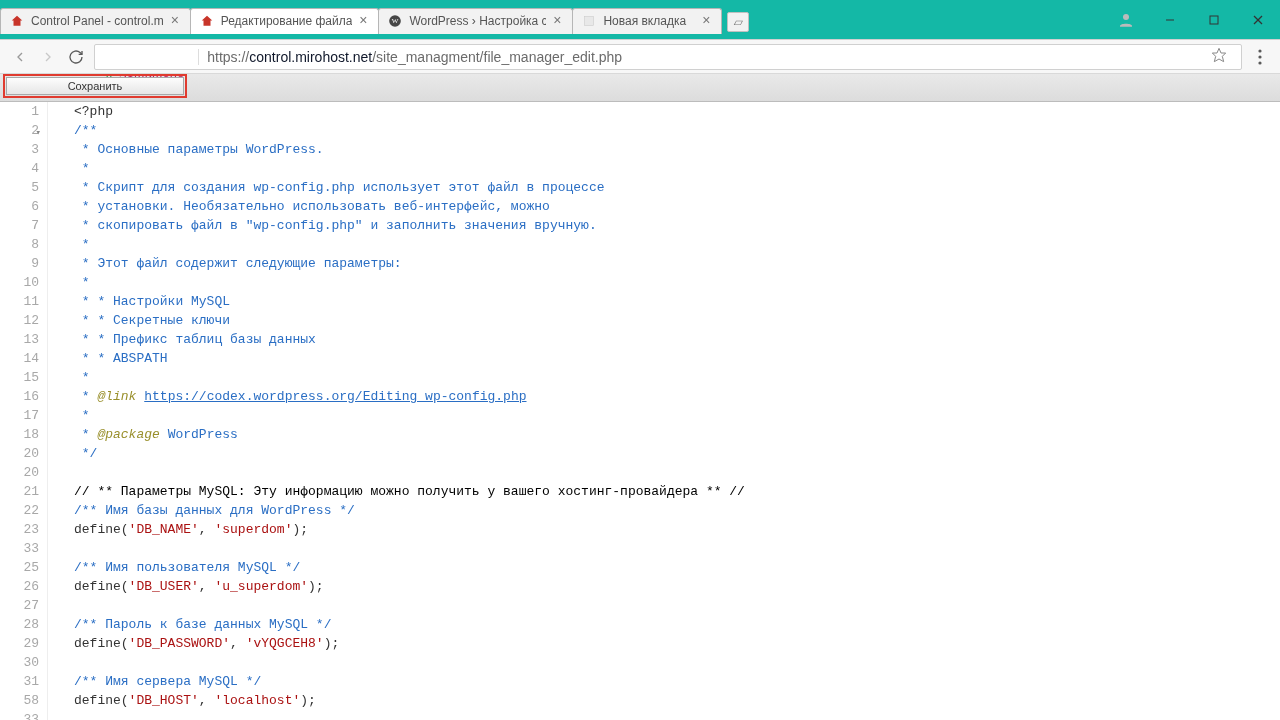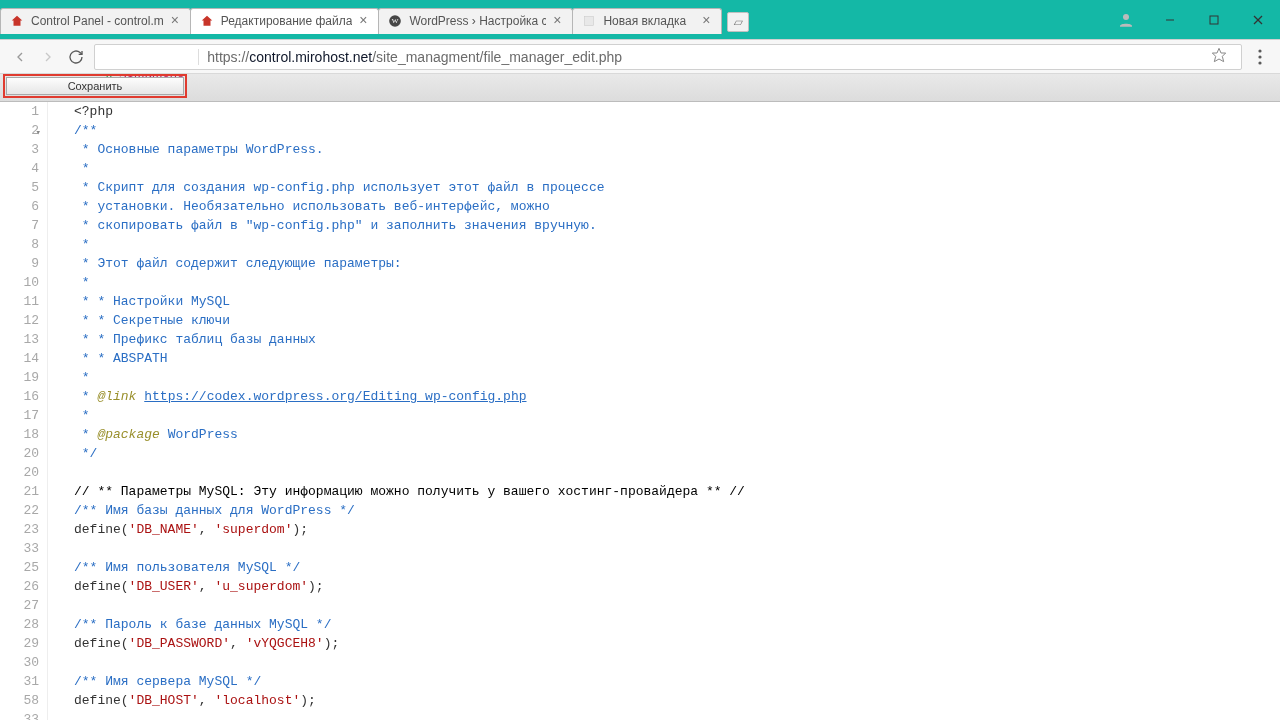--- a/index.html
+++ b/index.html
@@ -184,21 +184,21 @@
       <div class="ln">5</div>
       <div class="ln">6</div>
       <div class="ln">7</div>
       <div class="ln">8</div>
       <div class="ln">9</div>
       <div class="ln">10</div>
       <div class="ln">11</div>
       <div class="ln">12</div>
       <div class="ln">13</div>
       <div class="ln">14</div>
-      <div class="ln">19</div>
+      <div class="ln">15</div>
       <div class="ln">16</div>
       <div class="ln">17</div>
       <div class="ln">18</div>
       <div class="ln">20</div>
       <div class="ln">20</div>
       <div class="ln">21</div>
       <div class="ln">22</div>
       <div class="ln">23</div>
       <div class="ln">33</div>
       <div class="ln">25</div>

